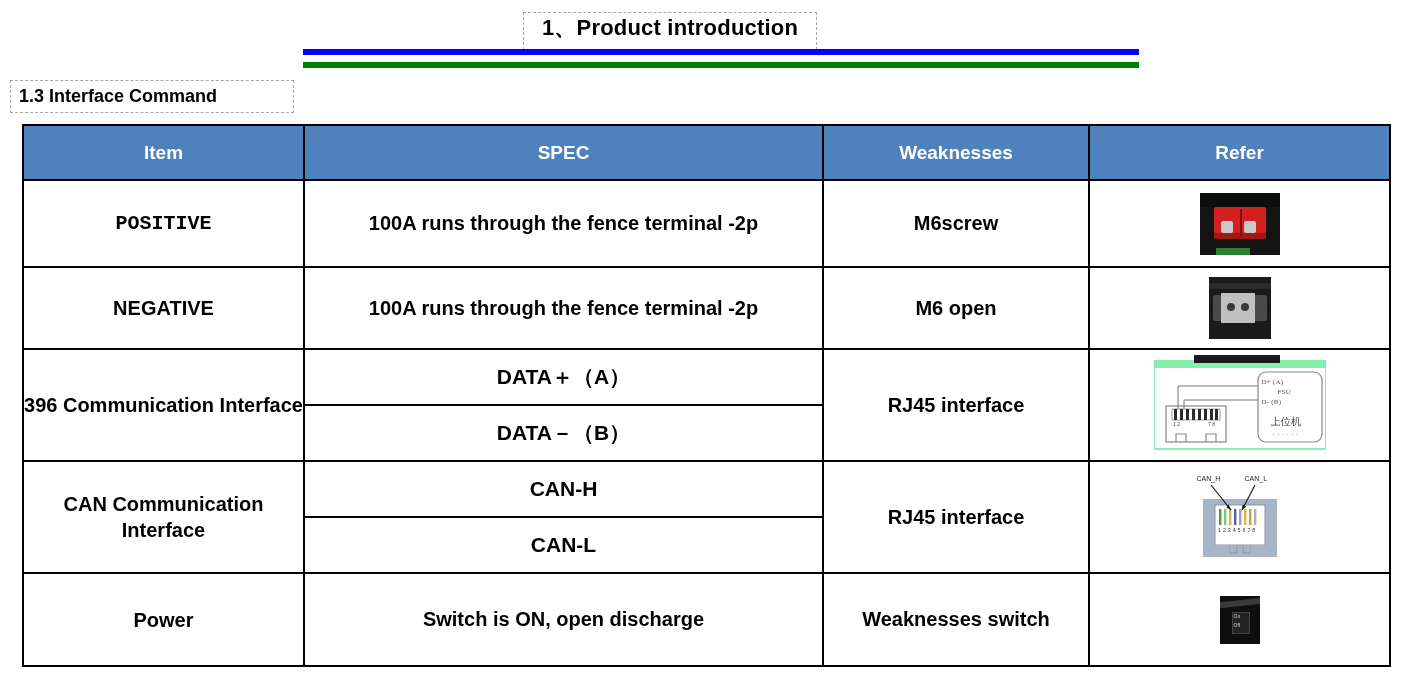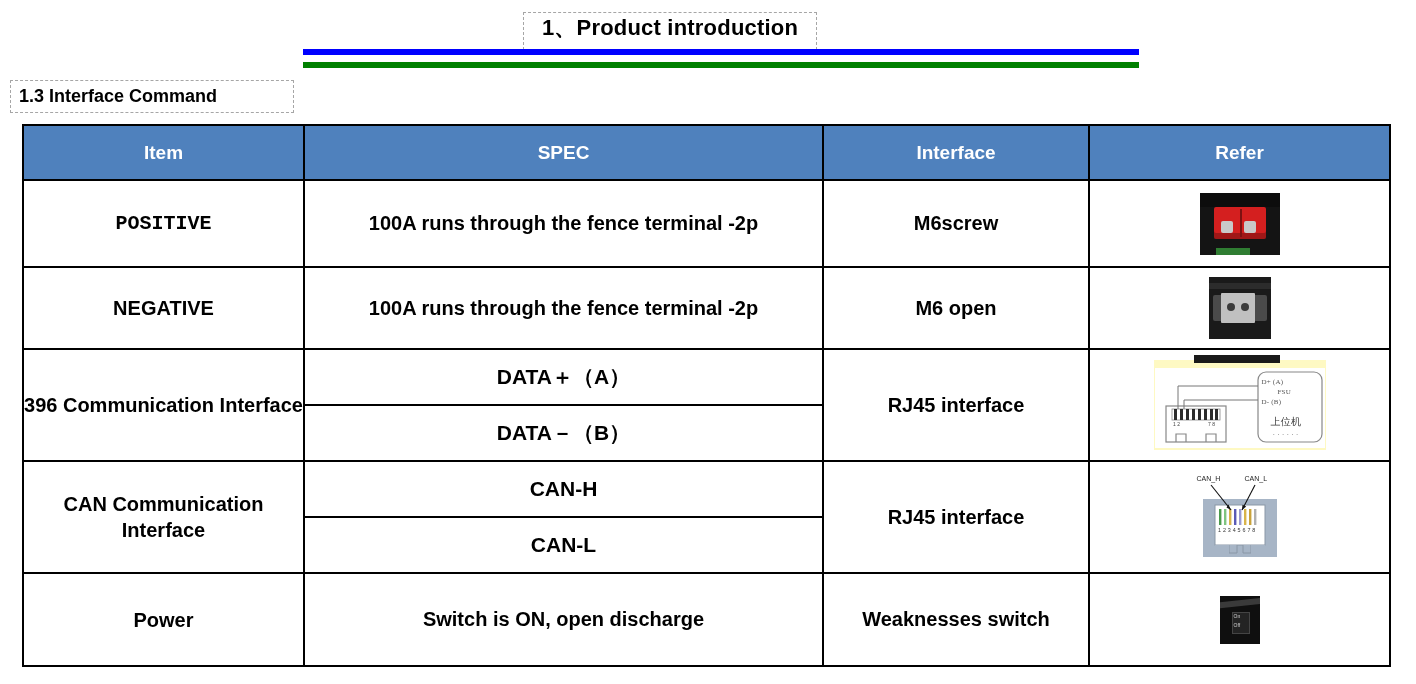--- a/index.html
+++ b/index.html
@@ -195,21 +195,21 @@
   .photo-blk .h2 { left: 32px; }
   .photo-blk .edge {
     position: absolute; left: 0; top: 6px; width: 100%; height: 6px;
     background: #2c2c2c;
   }
 
   
   .dia485 {
     width: 172px;
     height: 90px;
-    background: #fef9c3;
+    background: #86efac;
     position: relative;
   }
   .dia485 .topbar {
     position: absolute; left: 40px; top: -5px; width: 86px; height: 8px;
     background: #1a1a1a;
   }
   .dia485 svg { display: block; }
   .dia485 .lbl {
     position: absolute;
     font-family: "Liberation Serif", serif;
@@ -279,21 +279,21 @@
   <colgroup>
     <col class="col-item">
       <col class="col-spec">
       <col class="col-iface">
       <col class="col-refer">
   </colgroup>
   <thead>
     <tr>
       <th>Item</th>
       <th>SPEC</th>
-      <th>Interface</th>
+      <th>Weaknesses</th>
       <th>Refer</th>
     </tr>
   </thead>
   <tbody>
 
     <tr>
       <td class="cell-item r-h-85">POSITIVE</td>
       <td class="cell-spec">100A runs through the fence terminal -2p</td>
       <td class="cell-iface">M6screw</td>
       <td class="cell-refer">

